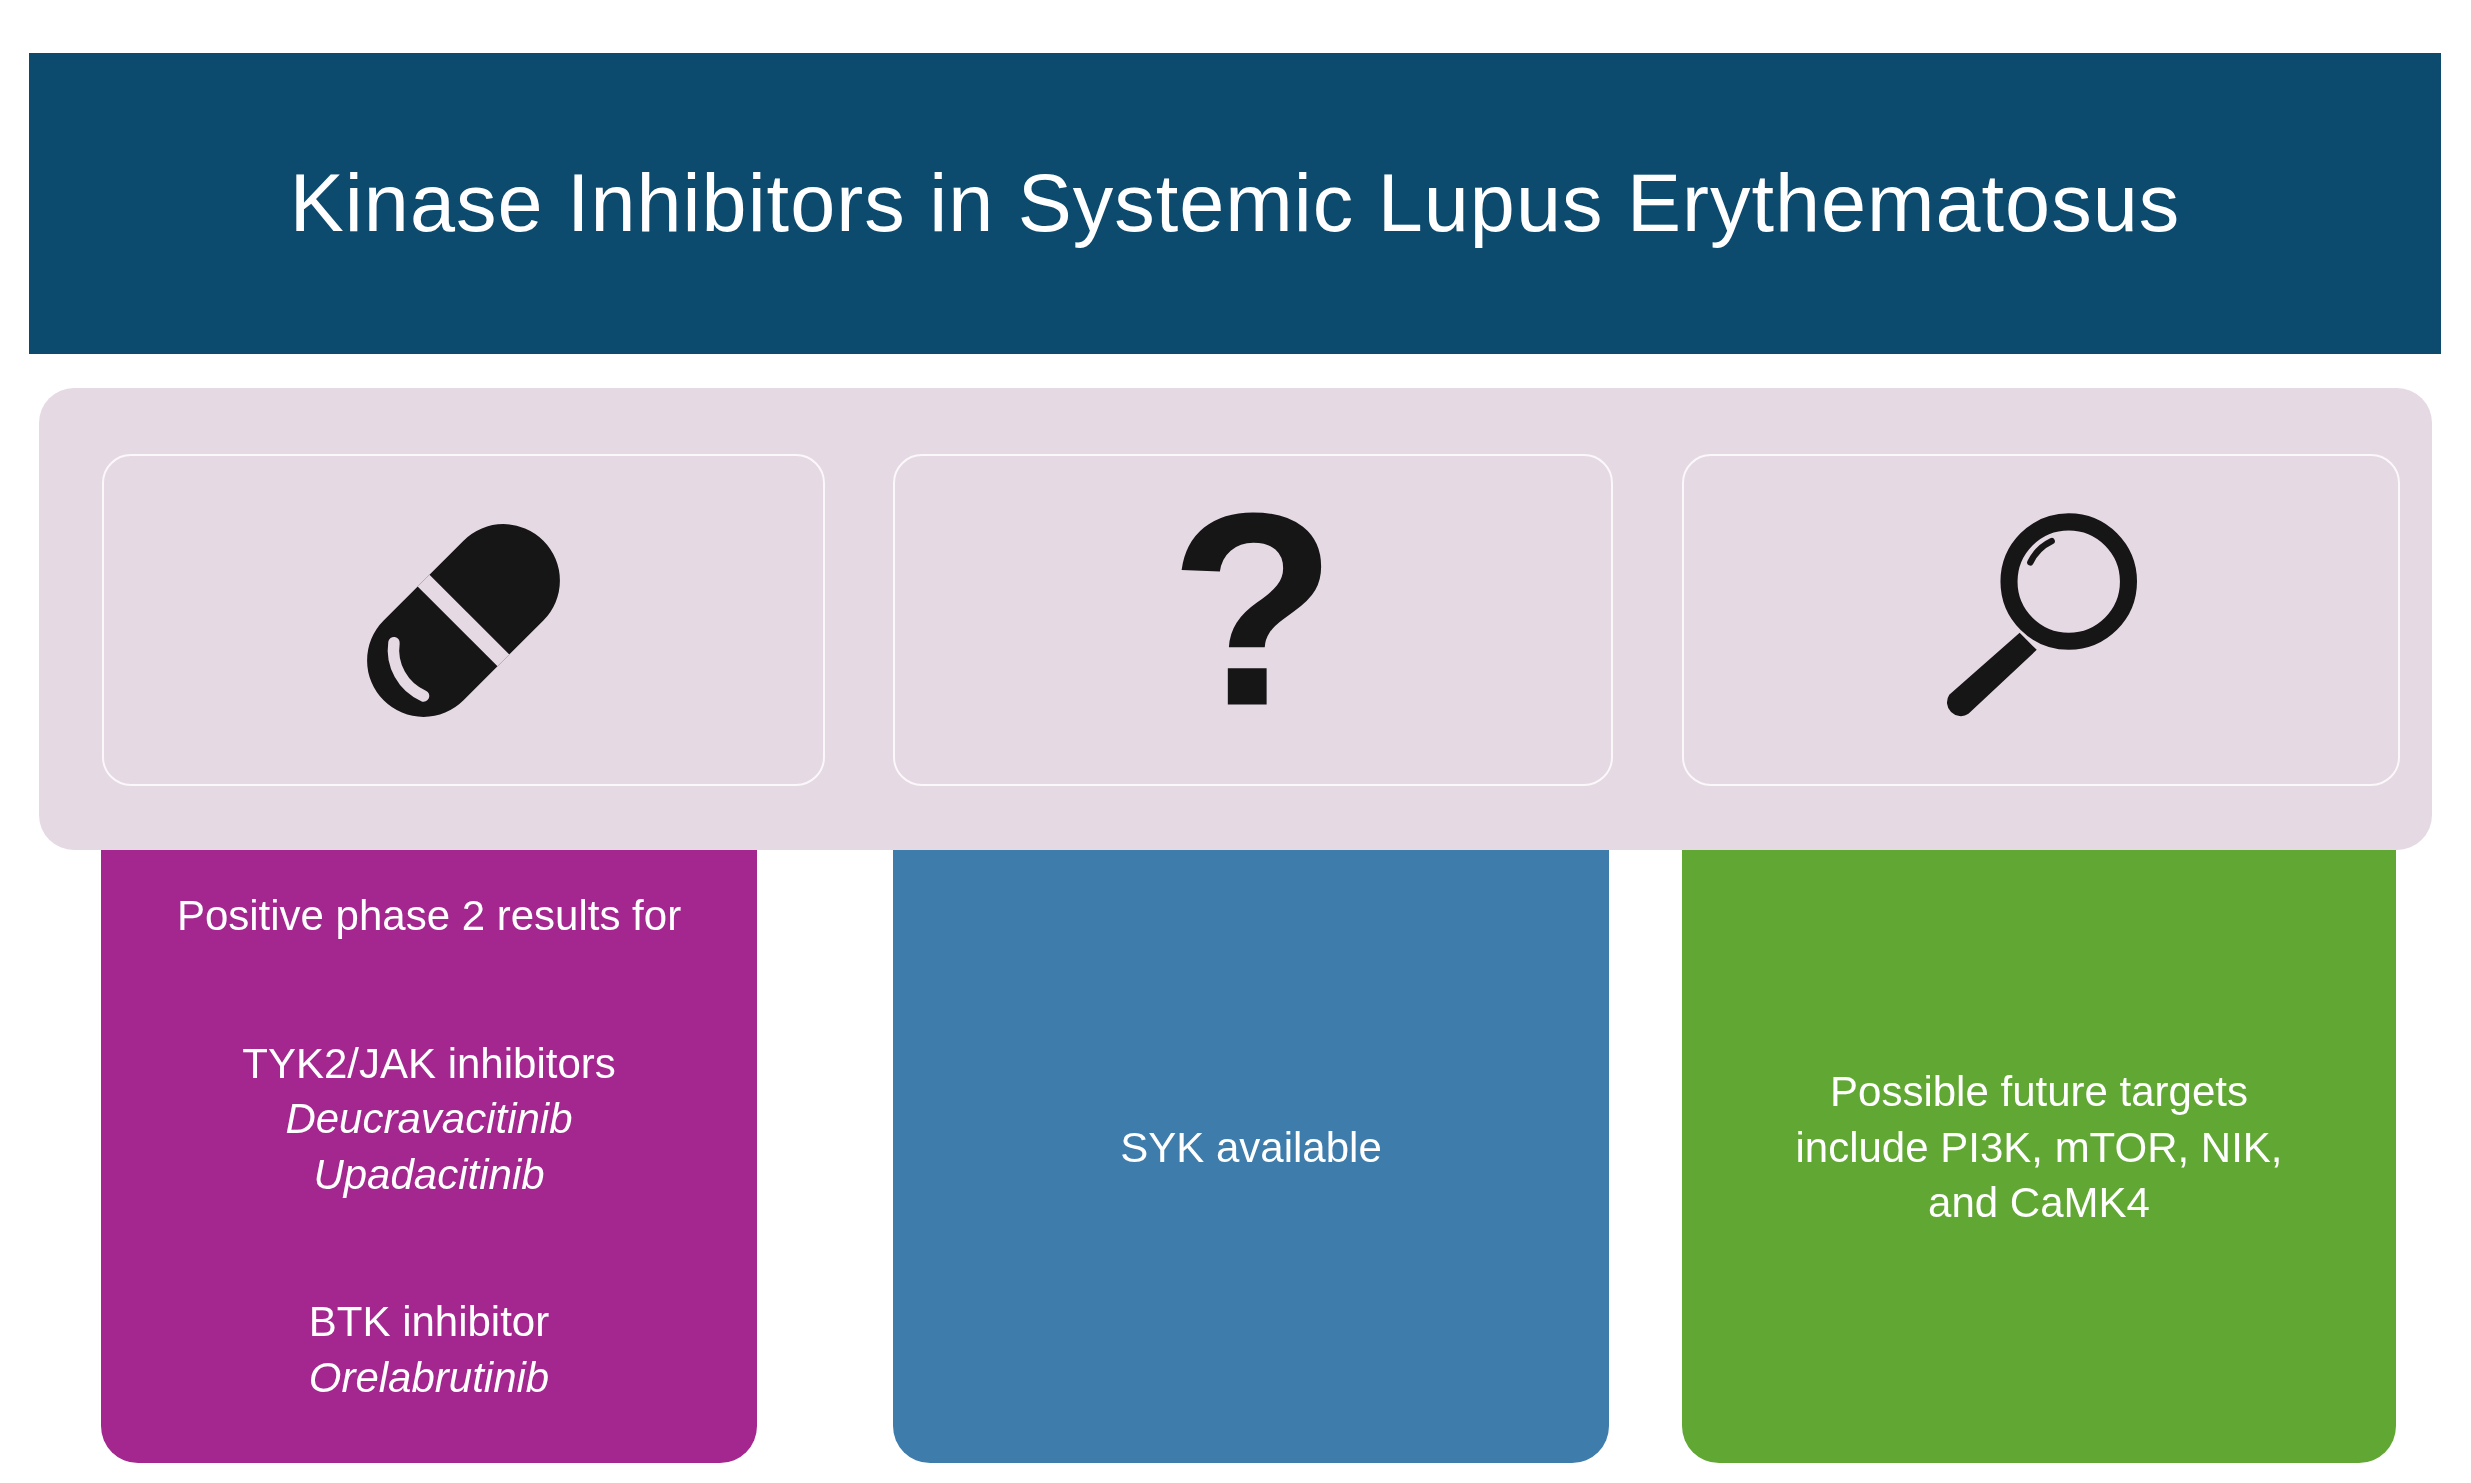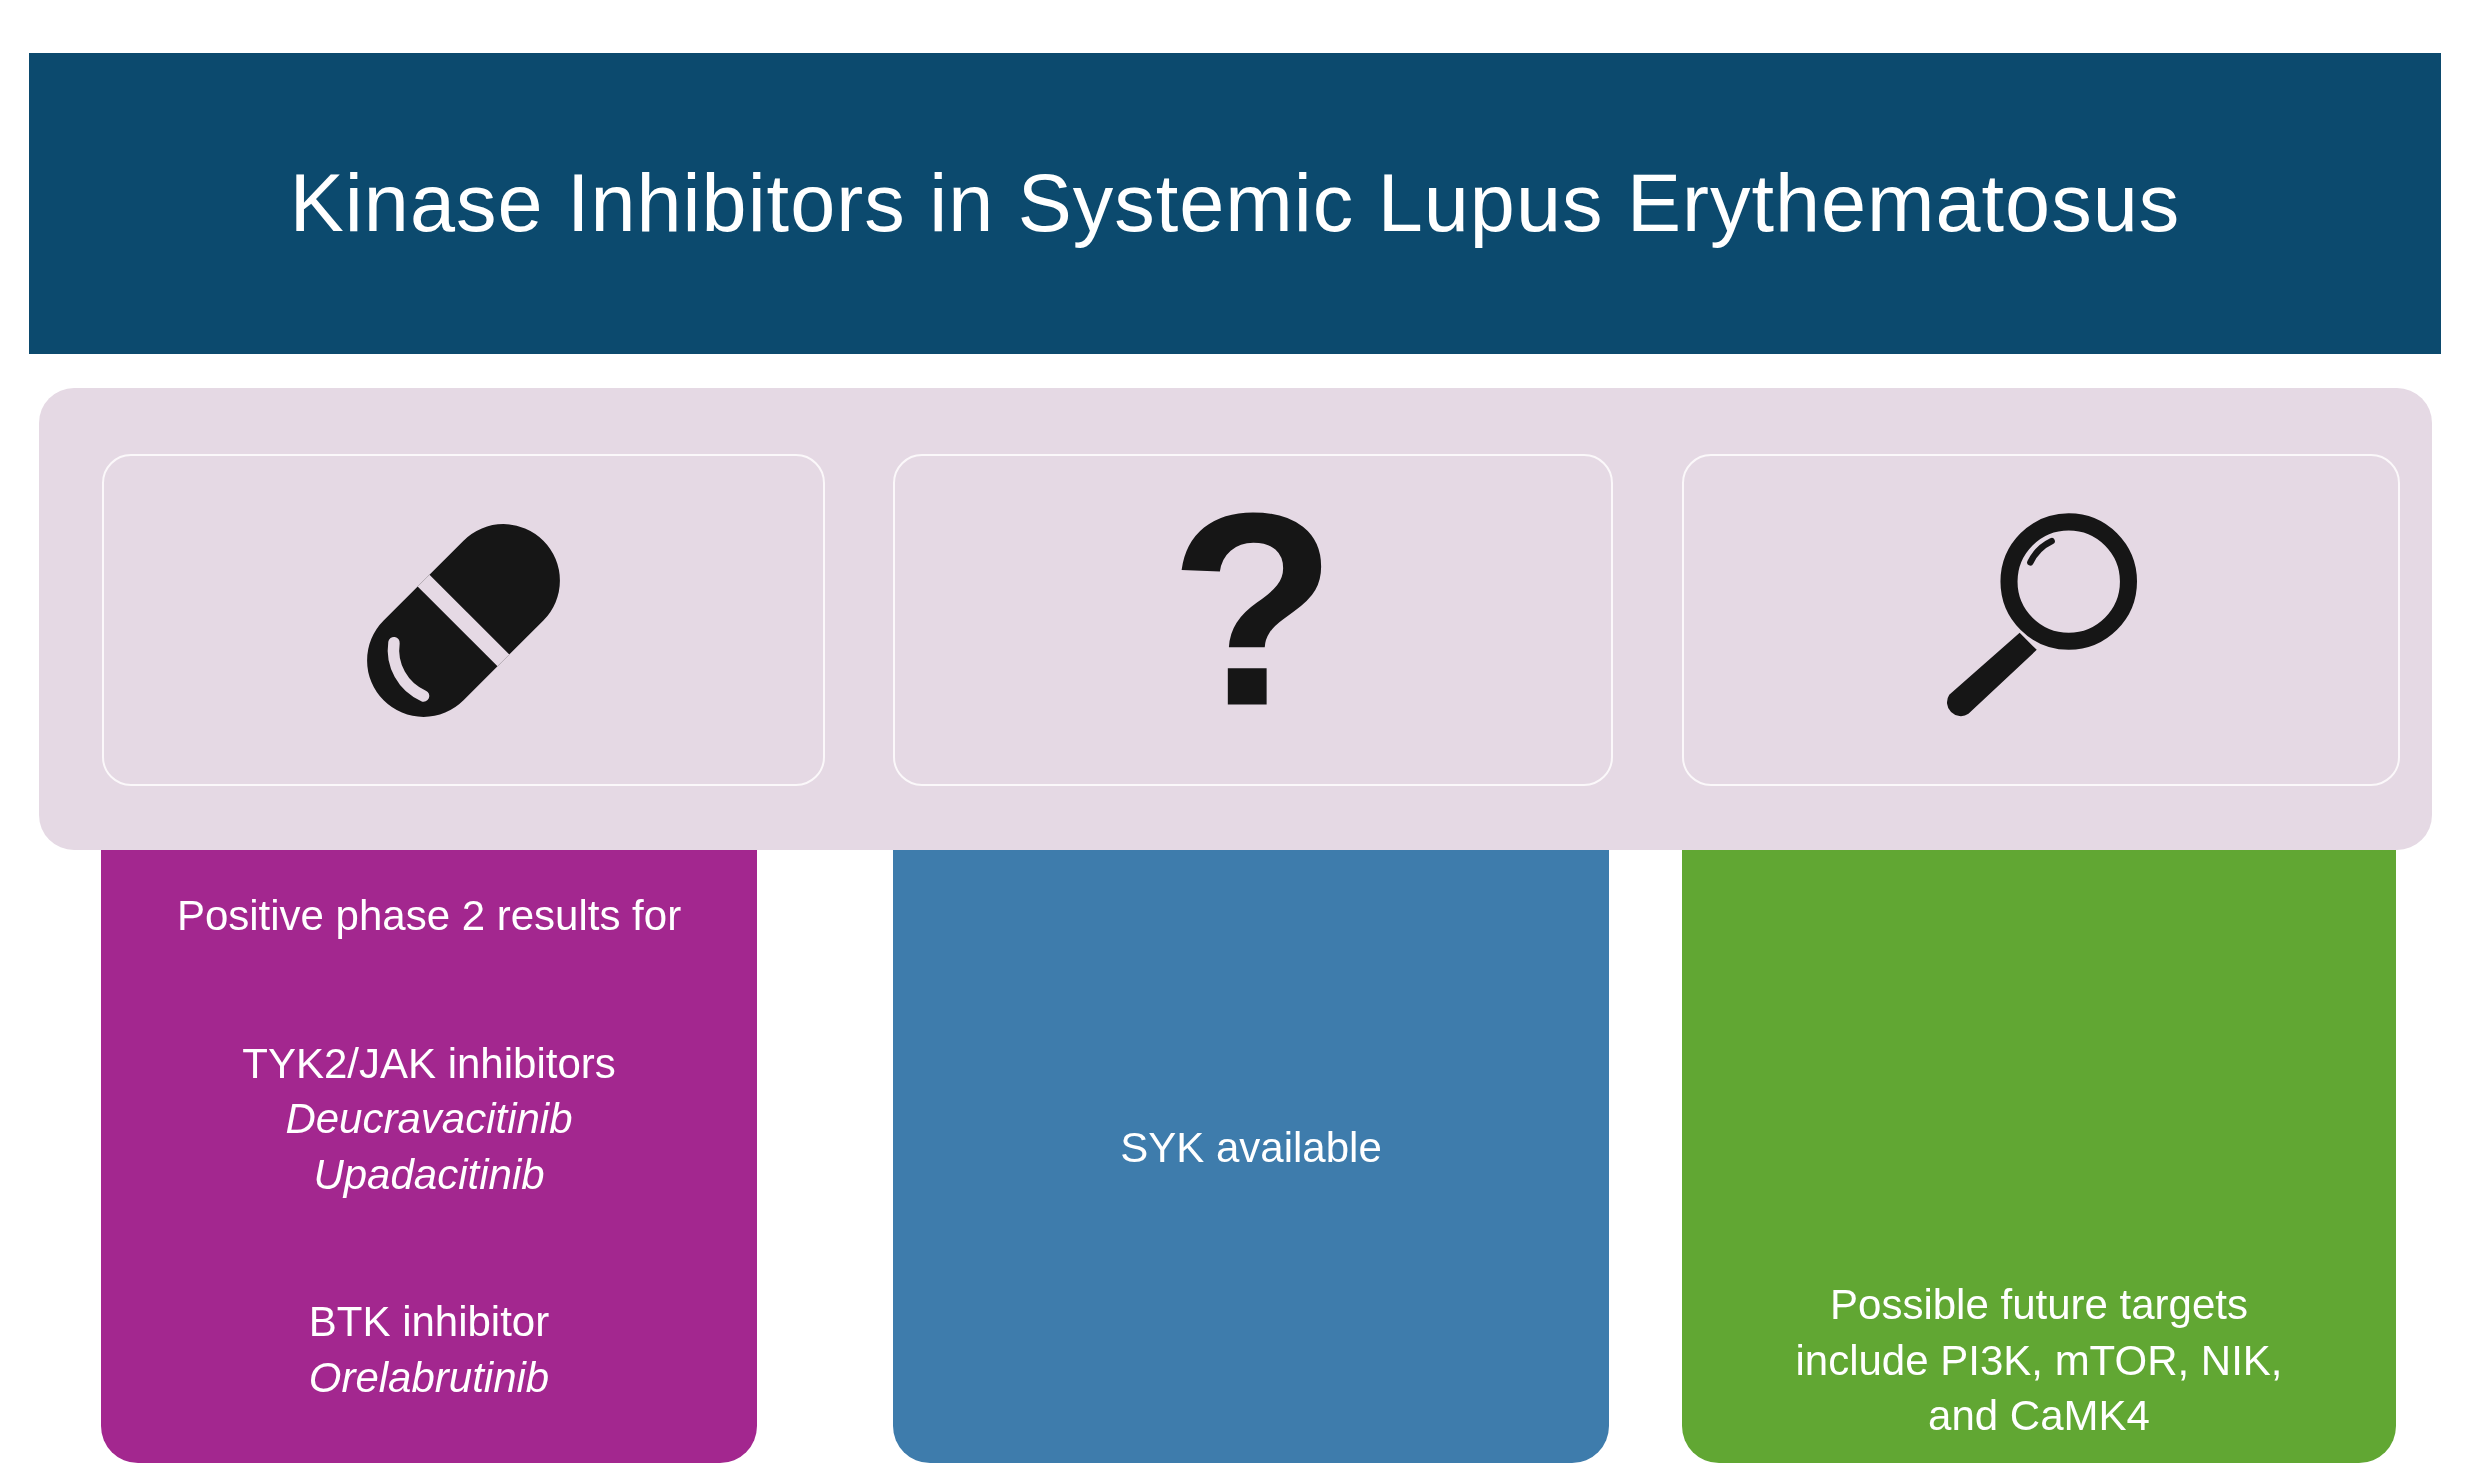--- a/index.html
+++ b/index.html
@@ -90,21 +90,21 @@
   }
   .card-blue {
     left: 893px; width: 716px;
     background: #3e7cac;
     justify-content: center;
     padding: 19.3px 39px;
   }
   .card-green {
     left: 1682px; width: 714px;
     background: #61a733;
-    justify-content: flex-end;
+    justify-content: center;
     padding: 19.3px 39px;
   }
   .card-line { width: 100%; }
   .italic { font-style: italic; }
 </style>
 </head>
 <body>
 
 <div class="slide">
 

